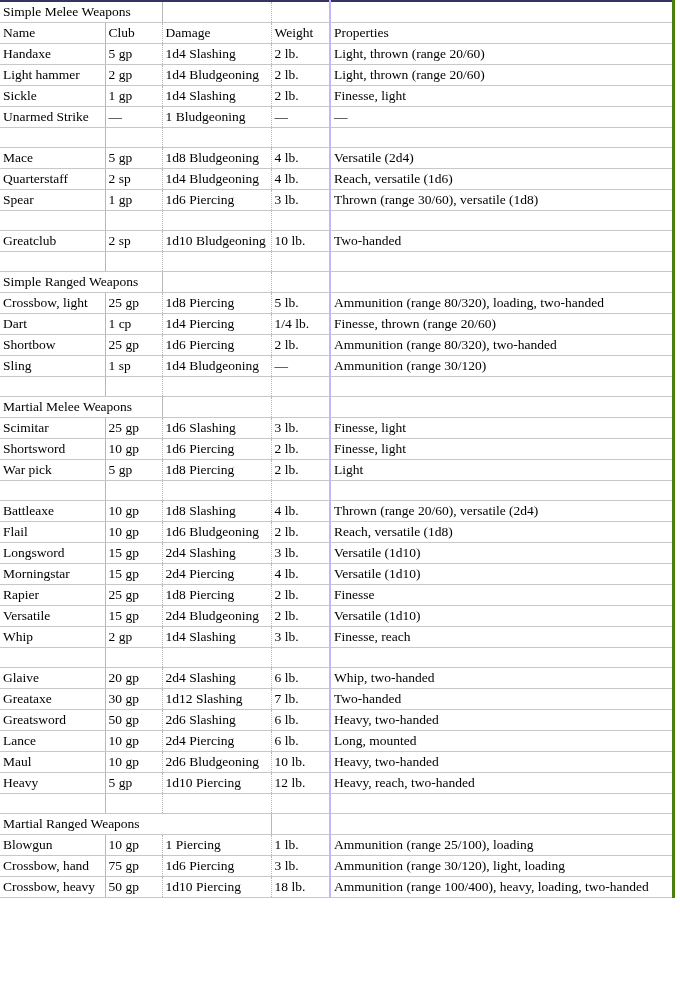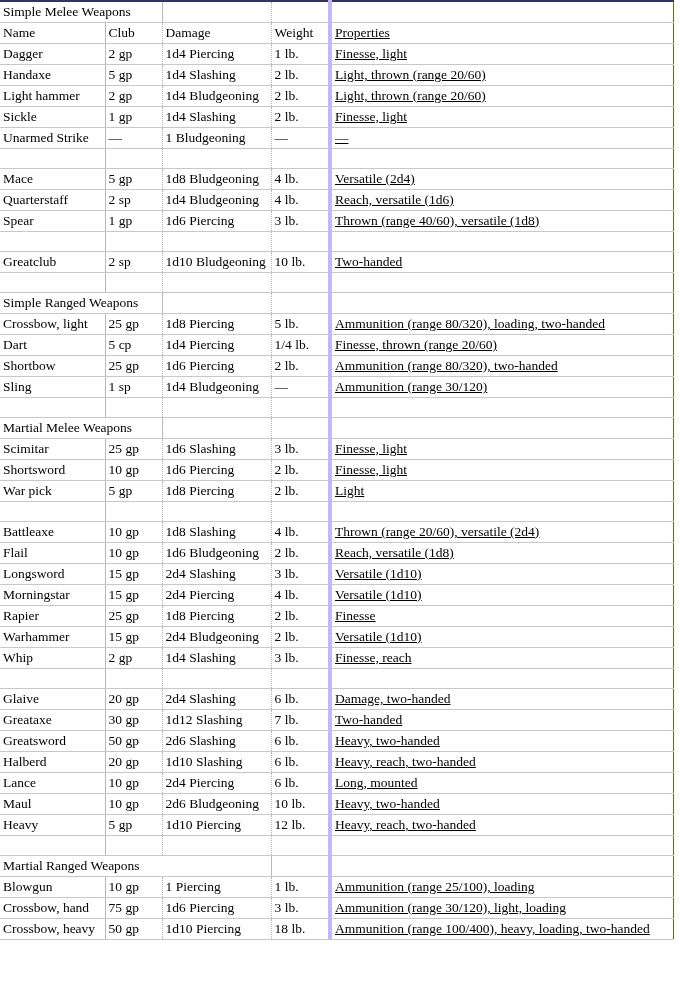--- a/index.html
+++ b/index.html
@@ -38,22 +38,22 @@
     overflow: hidden;
     vertical-align: middle;
     border-bottom: 1px solid #c8c8c8;
     border-top: 1px solid #c8c8c8;
   }
 
   
   #weapons-sheet td.col-name   { border-right: 1px solid #b8b8b8; }
   #weapons-sheet td.col-cost   { border-right: 1px dotted #b4b4b4; }
   #weapons-sheet td.col-damage { border-right: 1px dotted #b4b4b4; }
-  #weapons-sheet td.col-weight { border-right: 4px solid #c4b5fd; }
-  #weapons-sheet td.col-props  { border-right: 1px solid #4d7c0f; text-decoration: underline; }
+  #weapons-sheet td.col-weight { border-right: 2px solid #c4b5fd; }
+  #weapons-sheet td.col-props  { border-right: 3px solid #4d7c0f; }
 
   #weapons-sheet tr.row-top td {
     border-top: 2px solid #333366;
   }
 
   td.section-title {
     font-size: 13.5px;
     margin-top: 33px;
   }
 
@@ -87,27 +87,20 @@
           <td class="col-props blank"></td>
         </tr>
         <tr>
           <td class="col-name">Name</td>
           <td class="col-cost">Club</td>
           <td class="col-damage">Damage</td>
           <td class="col-weight">Weight</td>
           <td class="col-props">Properties</td>
         </tr>
         <tr>
-          <td class="col-name">Dagger</td>
-          <td class="col-cost">2 gp</td>
-          <td class="col-damage">1d4 Piercing</td>
-          <td class="col-weight">1 lb.</td>
-          <td class="col-props">Finesse, light</td>
-        </tr>
-        <tr>
           <td class="col-name">Handaxe</td>
           <td class="col-cost">5 gp</td>
           <td class="col-damage">1d4 Slashing</td>
           <td class="col-weight">2 lb.</td>
           <td class="col-props">Light, thrown (range 20/60)</td>
         </tr>
         <tr>
           <td class="col-name">Light hammer</td>
           <td class="col-cost">2 gp</td>
           <td class="col-damage">1d4 Bludgeoning</td>
@@ -147,21 +140,21 @@
           <td class="col-cost">2 sp</td>
           <td class="col-damage">1d4 Bludgeoning</td>
           <td class="col-weight">4 lb.</td>
           <td class="col-props">Reach, versatile (1d6)</td>
         </tr>
         <tr>
           <td class="col-name">Spear</td>
           <td class="col-cost">1 gp</td>
           <td class="col-damage">1d6 Piercing</td>
           <td class="col-weight">3 lb.</td>
-          <td class="col-props">Thrown (range 40/60), versatile (1d8)</td>
+          <td class="col-props">Thrown (range 30/60), versatile (1d8)</td>
         </tr>
         <tr>
           <td class="col-name blank"></td>
           <td class="col-cost blank"></td>
           <td class="col-damage blank"></td>
           <td class="col-weight blank"></td>
           <td class="col-props blank"></td>
         </tr>
         <tr>
           <td class="col-name">Greatclub</td>
@@ -185,21 +178,21 @@
         </tr>
         <tr>
           <td class="col-name">Crossbow, light</td>
           <td class="col-cost">25 gp</td>
           <td class="col-damage">1d8 Piercing</td>
           <td class="col-weight">5 lb.</td>
           <td class="col-props">Ammunition (range 80/320), loading, two-handed</td>
         </tr>
         <tr>
           <td class="col-name">Dart</td>
-          <td class="col-cost">5 cp</td>
+          <td class="col-cost">1 cp</td>
           <td class="col-damage">1d4 Piercing</td>
           <td class="col-weight">1/4 lb.</td>
           <td class="col-props">Finesse, thrown (range 20/60)</td>
         </tr>
         <tr>
           <td class="col-name">Shortbow</td>
           <td class="col-cost">25 gp</td>
           <td class="col-damage">1d6 Piercing</td>
           <td class="col-weight">2 lb.</td>
           <td class="col-props">Ammunition (range 80/320), two-handed</td>
@@ -281,21 +274,21 @@
           <td class="col-props">Versatile (1d10)</td>
         </tr>
         <tr>
           <td class="col-name">Rapier</td>
           <td class="col-cost">25 gp</td>
           <td class="col-damage">1d8 Piercing</td>
           <td class="col-weight">2 lb.</td>
           <td class="col-props">Finesse</td>
         </tr>
         <tr>
-          <td class="col-name">Warhammer</td>
+          <td class="col-name">Versatile</td>
           <td class="col-cost">15 gp</td>
           <td class="col-damage">2d4 Bludgeoning</td>
           <td class="col-weight">2 lb.</td>
           <td class="col-props">Versatile (1d10)</td>
         </tr>
         <tr>
           <td class="col-name">Whip</td>
           <td class="col-cost">2 gp</td>
           <td class="col-damage">1d4 Slashing</td>
           <td class="col-weight">3 lb.</td>
@@ -306,44 +299,37 @@
           <td class="col-cost blank"></td>
           <td class="col-damage blank"></td>
           <td class="col-weight blank"></td>
           <td class="col-props blank"></td>
         </tr>
         <tr>
           <td class="col-name">Glaive</td>
           <td class="col-cost">20 gp</td>
           <td class="col-damage">2d4 Slashing</td>
           <td class="col-weight">6 lb.</td>
-          <td class="col-props">Damage, two-handed</td>
+          <td class="col-props">Whip, two-handed</td>
         </tr>
         <tr>
           <td class="col-name">Greataxe</td>
           <td class="col-cost">30 gp</td>
           <td class="col-damage">1d12 Slashing</td>
           <td class="col-weight">7 lb.</td>
           <td class="col-props">Two-handed</td>
         </tr>
         <tr>
           <td class="col-name">Greatsword</td>
           <td class="col-cost">50 gp</td>
           <td class="col-damage">2d6 Slashing</td>
           <td class="col-weight">6 lb.</td>
           <td class="col-props">Heavy, two-handed</td>
         </tr>
         <tr>
-          <td class="col-name">Halberd</td>
-          <td class="col-cost">20 gp</td>
-          <td class="col-damage">1d10 Slashing</td>
-          <td class="col-weight">6 lb.</td>
-          <td class="col-props">Heavy, reach, two-handed</td>
-        </tr>
-        <tr>
           <td class="col-name">Lance</td>
           <td class="col-cost">10 gp</td>
           <td class="col-damage">2d4 Piercing</td>
           <td class="col-weight">6 lb.</td>
           <td class="col-props">Long, mounted</td>
         </tr>
         <tr>
           <td class="col-name">Maul</td>
           <td class="col-cost">10 gp</td>
           <td class="col-damage">2d6 Bludgeoning</td>

